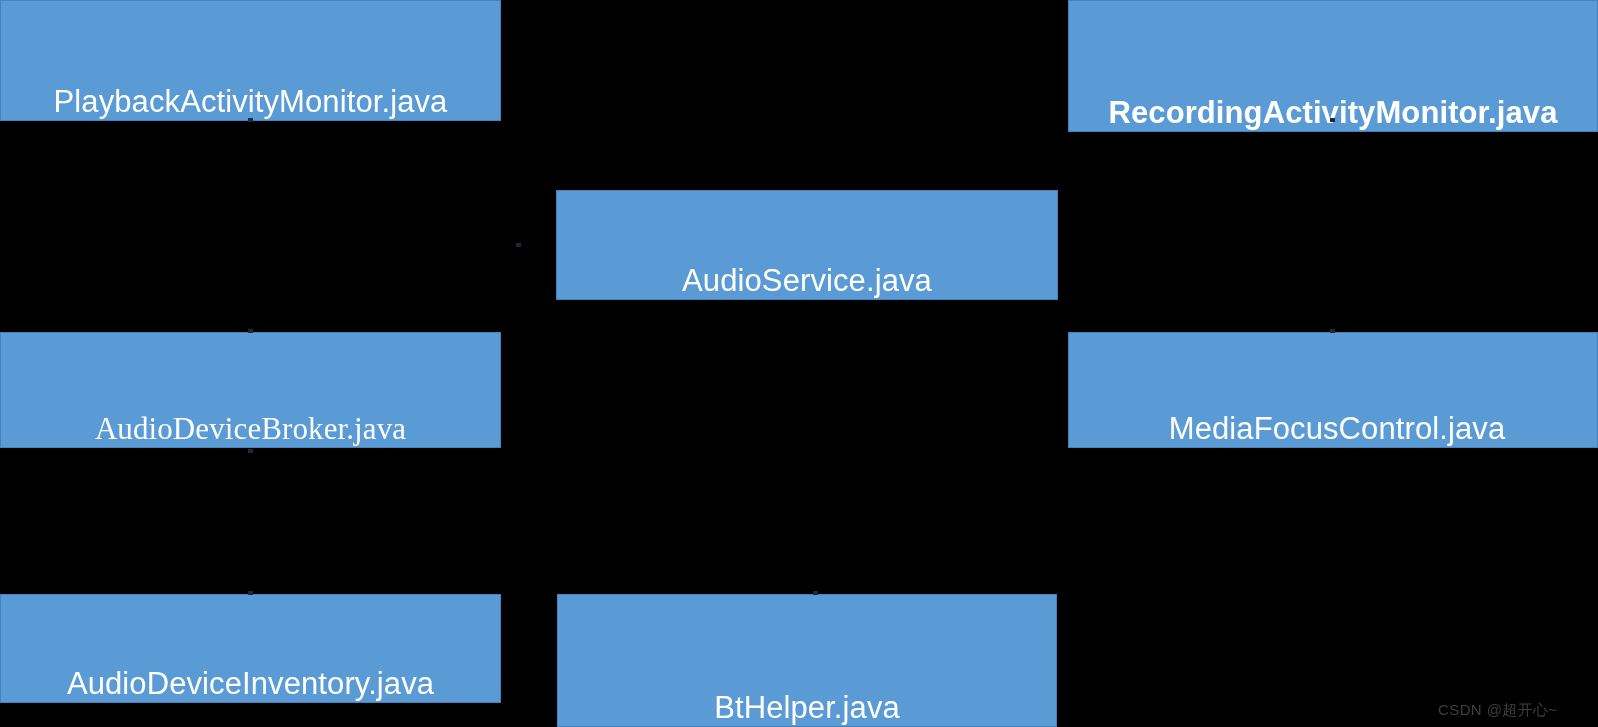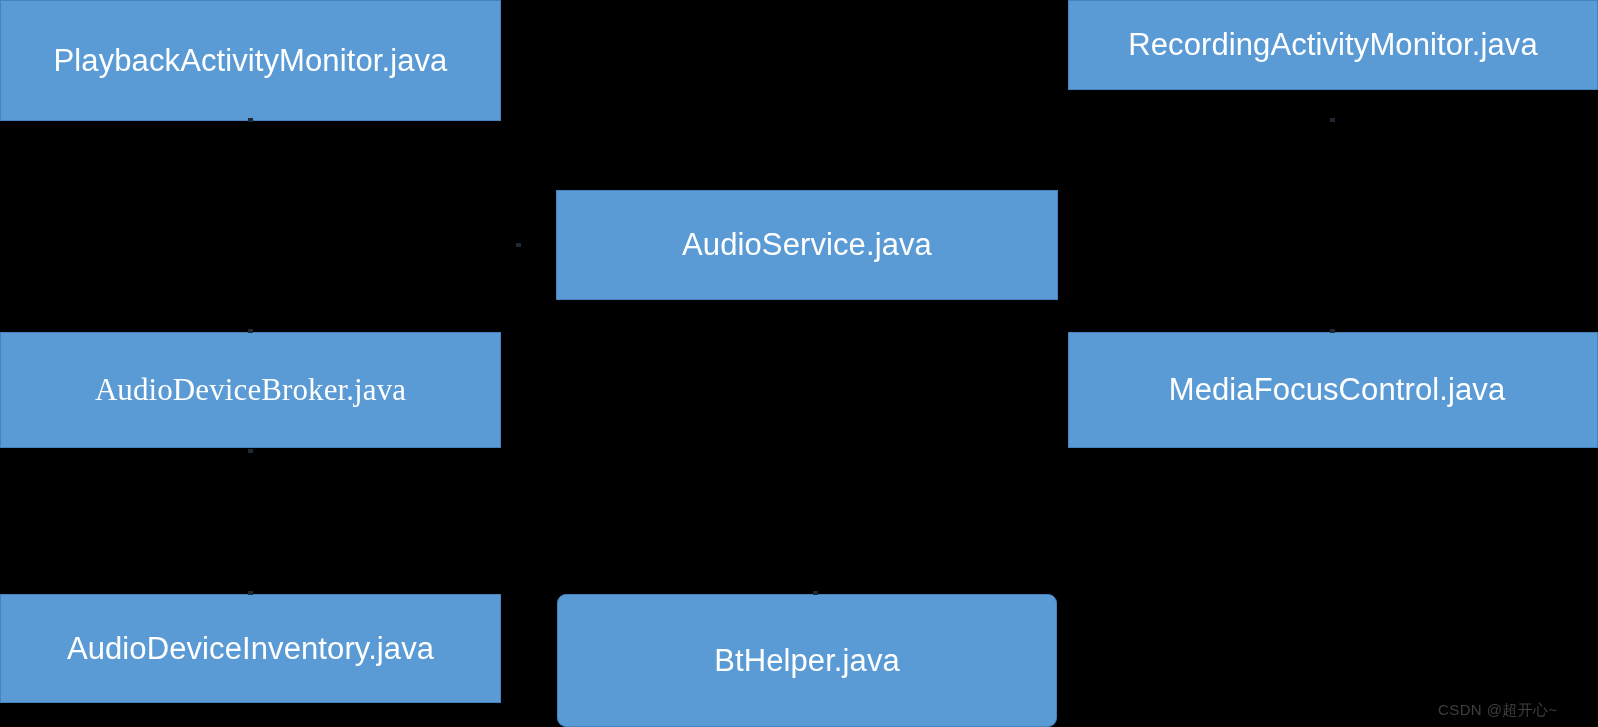--- a/index.html
+++ b/index.html
@@ -17,21 +17,21 @@
     height: 727px;
     background: #000000;
     overflow: hidden;
   }
   .node {
     position: absolute;
     box-sizing: border-box;
     background: #5b9bd5;
     border: 1px solid #4483bd;
     display: flex;
-    align-items: center;
+    align-items: flex-end;
     justify-content: center;
     color: #ffffff;
     font-size: 31px;
     font-weight: 400;
     line-height: 1.2;
     letter-spacing: 0.1px;
     text-align: center;
     white-space: nowrap;
     font-family: "Liberation Sans", sans-serif;
   }
@@ -56,41 +56,41 @@
 </style>
 </head>
 <body>
 
 <div id="canvas">
 
   <div class="node" style="left:0px; top:0px; width:501px; height:121px;">
     <span class="node-label">PlaybackActivityMonitor.java</span>
   </div>
 
-  <div class="node" style="left:1068px; top:0px; width:530px; height:90px;">
+  <div class="node" style="left:1068px; top:0px; width:530px; height:132px;font-weight:bold;">
     <span class="node-label">RecordingActivityMonitor.java</span>
   </div>
 
   <div class="node" style="left:520px; top:190px; width:502px; height:110px;margin-left:36px;">
     <span class="node-label">AudioService.java</span>
   </div>
 
   <div class="node" style="left:0px; top:332px; width:501px; height:116px;font-family:Liberation Serif, serif;">
     <span class="node-label">AudioDeviceBroker.java</span>
   </div>
 
   <div class="node" style="left:1068px; top:332px; width:530px; height:116px;padding-left:8px;">
     <span class="node-label">MediaFocusControl.java</span>
   </div>
 
   <div class="node" style="left:0px; top:594px; width:501px; height:109px;">
     <span class="node-label">AudioDeviceInventory.java</span>
   </div>
 
-  <div class="node" style="left:557px; top:594px; width:500px; height:133px;border-radius:9px;">
+  <div class="node" style="left:557px; top:594px; width:500px; height:133px;">
     <span class="node-label">BtHelper.java</span>
   </div>
 
   <div class="connector-dot" style="left:516px; top:243px;"></div>
   <div class="connector-dot" style="left:248px; top:329px;"></div>
   <div class="connector-dot" style="left:248px; top:449px;"></div>
   <div class="connector-dot" style="left:248px; top:591px;"></div>
   <div class="connector-dot" style="left:813px; top:591px;"></div>
   <div class="connector-dot" style="left:1330px; top:329px;"></div>
   <div class="connector-dot" style="left:1330px; top:118px;"></div>

